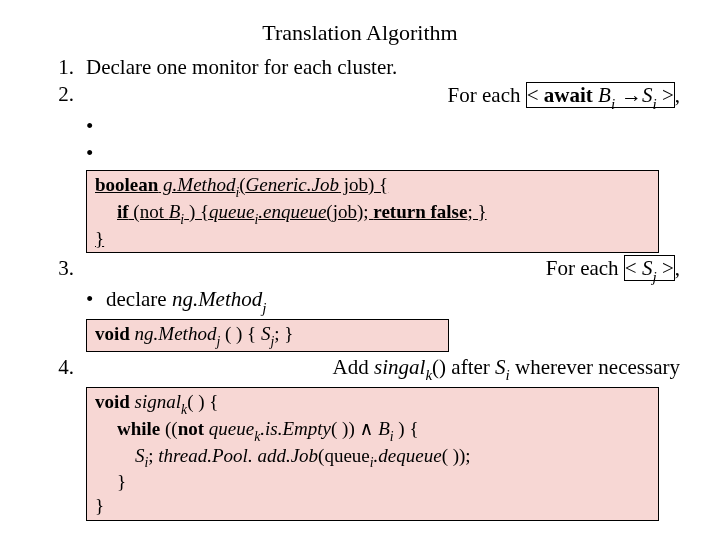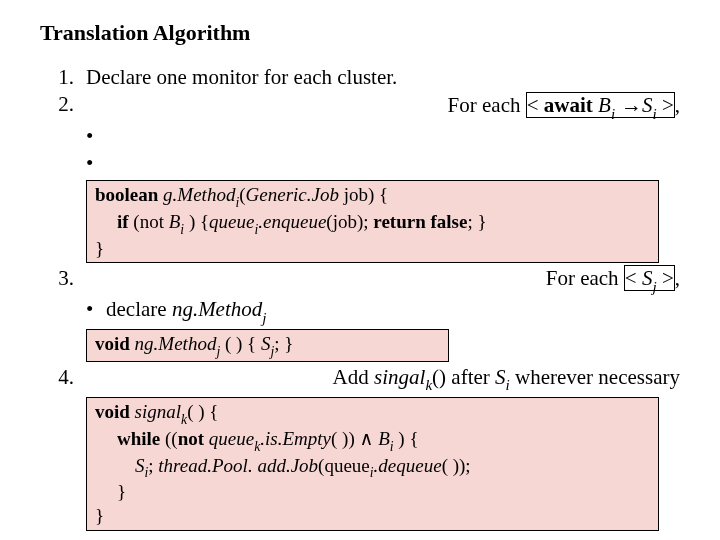--- a/index.html
+++ b/index.html
@@ -7,23 +7,24 @@
     padding: 20px 40px;
     font-family: "Times New Roman", Times, serif;
     font-size: 21px;
     color: #000;
     background: #fff;
     width: 720px;
     height: 540px;
     box-sizing: border-box;
   }
   .title {
-    font-weight: bold;
+    text-align: center;
+    font-weight: normal;
     font-size: 22px;
-    margin-bottom: 18px;
+    margin-bottom: 8px;
   }
   .list {
     margin: 0;
     padding: 0;
   }
   .row {
     display: flex;
     align-items: flex-start;
     line-height: 1.3;
   }
@@ -60,21 +61,21 @@
   }
   .codebox .indent1 { padding-left: 22px; }
   .codebox .indent2 { padding-left: 40px; }
   .sub { font-style: italic; font-size: 0.72em; vertical-align: sub; position: relative; top: 0.08em; }
   .ital { font-style: italic; }
   .bold { font-weight: bold; }
   .arrow { font-family: Arial, sans-serif; }
   .wedge { font-family: Arial, sans-serif; }
   .nowrap { white-space: nowrap; text-align: right; }
   .codebox-small { width: 345px; }
-  .codebox-med { width: 555px; }
+  .codebox-med { width: 555px; text-decoration: underline; }
   .codebox-wide { width: 555px; }
 </style>
 </head>
 <body>
 
 <div class="title">Translation Algorithm</div>
 
 <div class="list">
 
   <div class="row">

